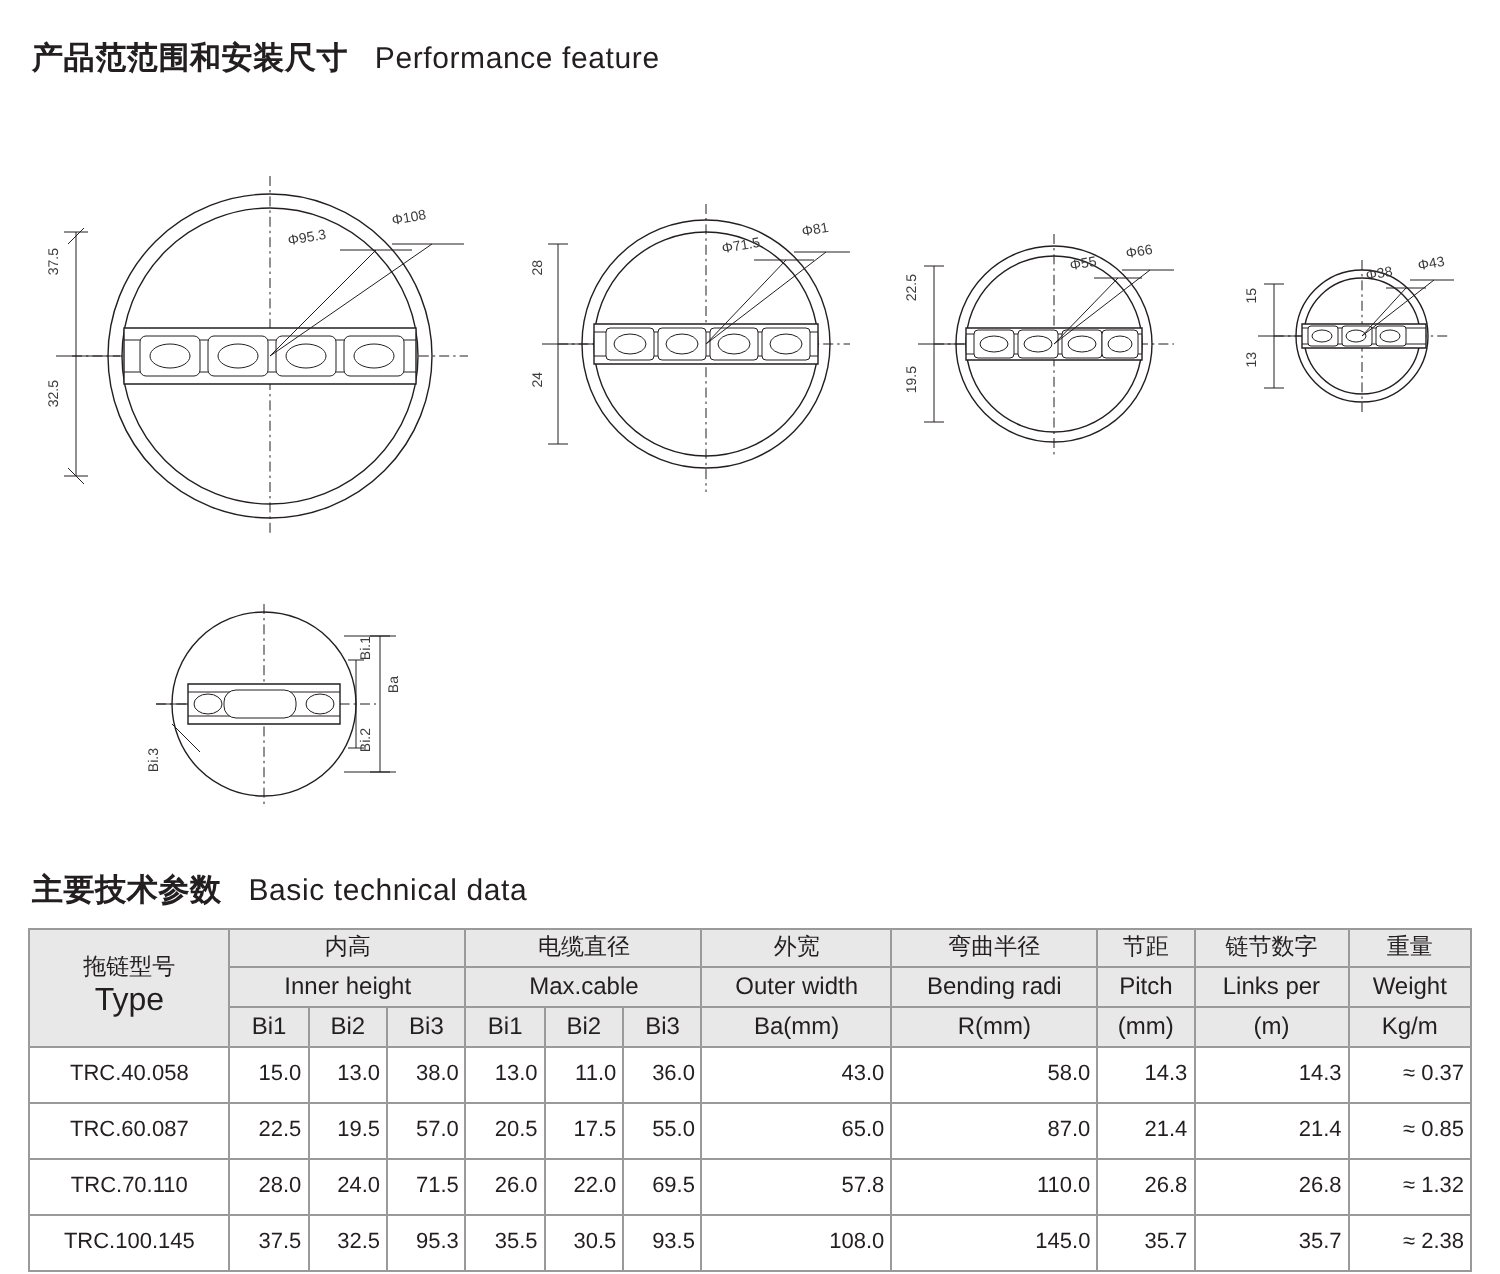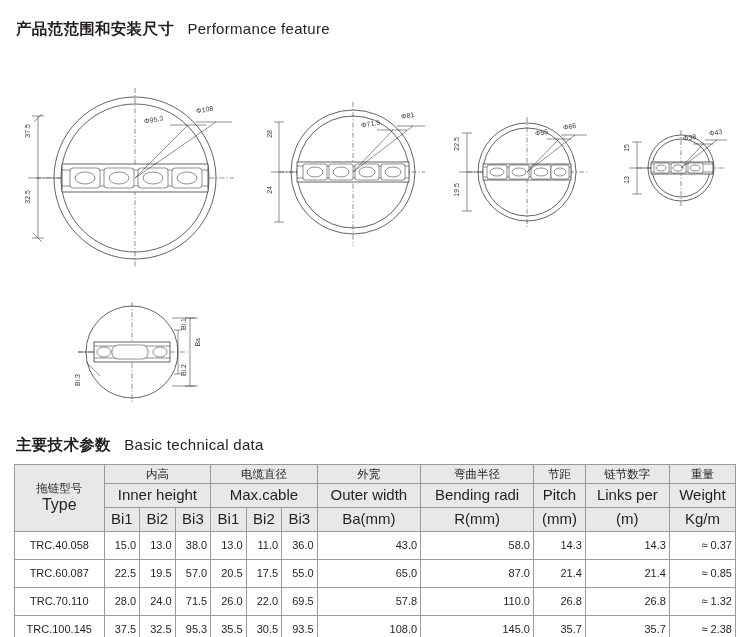--- a/index.html
+++ b/index.html
@@ -53,21 +53,21 @@
   }
   table.tech th, table.tech td {
     border: 1px solid #9a9a9a;
     text-align: center;
     vertical-align: middle;
     padding: 2px 3px;
     font-weight: normal;
     line-height: 1.25;
   }
   table.tech thead tr.hmain th { background: #e8e8e8; height: 15px; font-size: 11.5px; }
-  table.tech thead tr.hsub th  { background: #e8e8e8; height: 18px; font-size: 15px; }
+  table.tech thead tr.hsub th  { background: #e8e8e8; height: 18px; font-size: 12px; }
   table.tech thead th.tall { background: #e8e8e8; }
   table.tech tbody td { height: 28px; text-align: right; }
   table.tech tbody td.typecell { text-align: center; }
   .cn-s { font-size: 11.5px; }
   .en-s { font-size: 16px; }
 </style>
 </head>
 <body>
 
 <div class="page">

